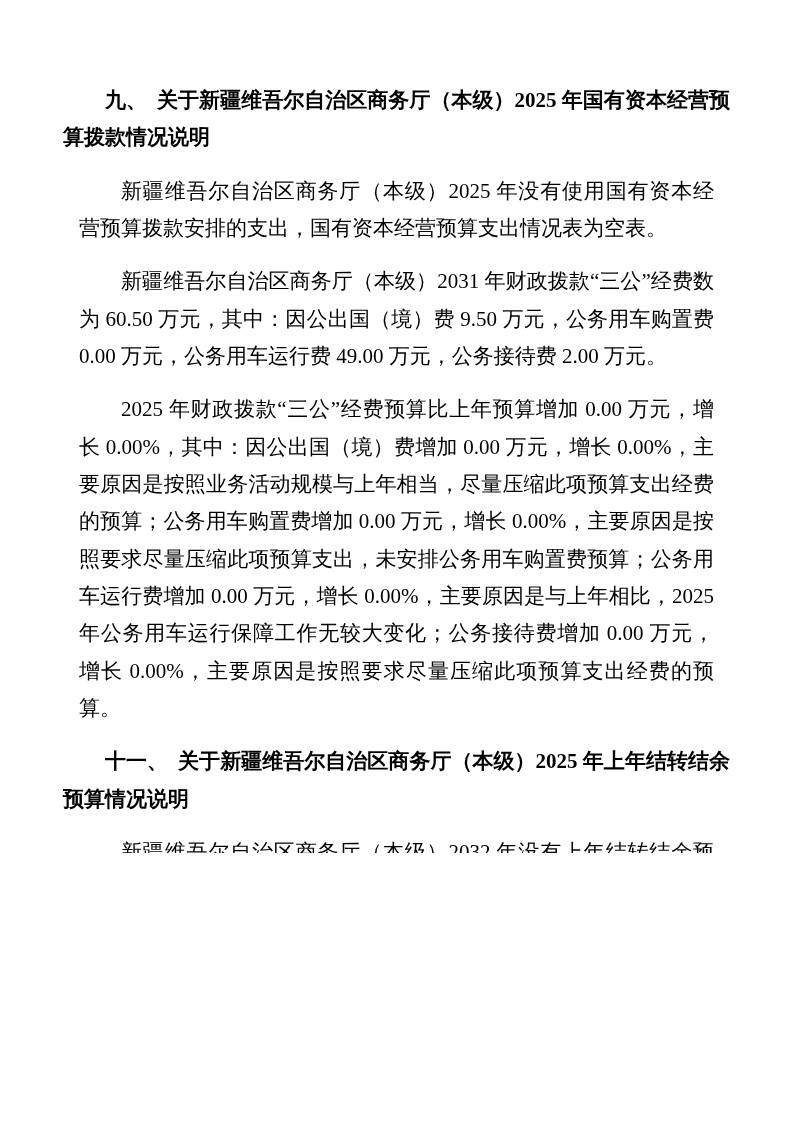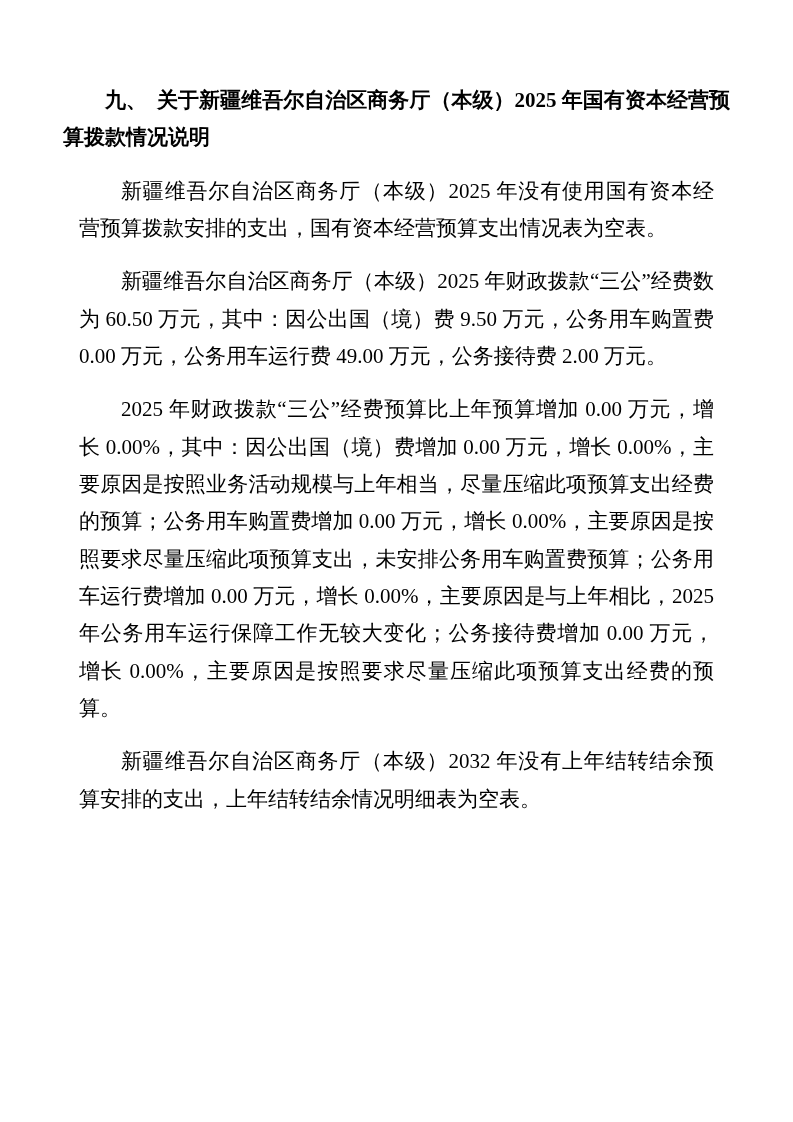--- a/index.html
+++ b/index.html
@@ -58,21 +58,24 @@
 <body>
 
 <div class="page">
   <div class="content">
 
     <h2 class="heading">
       <span class="sec-num">九、</span><span>关于新疆维吾尔自治区商务厅（本级）2025 年国有资本经营预算拨款情况说明</span>
     </h2>
     <p class="para">新疆维吾尔自治区商务厅（本级）2025 年没有使用国有资本经营预算拨款安排的支出，国有资本经营预算支出情况表为空表。</p>
 
-    <p class="para">新疆维吾尔自治区商务厅（本级）2025 年财政拨款“三公”经费数为 60.50 万元，其中：因公出国（境）费 9.50 万元，公务用车购置费 0.00 万元，公务用车运行费 49.00 万元，公务接待费 2.00 万元。</p>
+    <p class="para">新疆维吾尔自治区商务厅（本级）2031 年财政拨款“三公”经费数为 60.50 万元，其中：因公出国（境）费 9.50 万元，公务用车购置费 0.00 万元，公务用车运行费 49.00 万元，公务接待费 2.00 万元。</p>
     <p class="para">2025 年财政拨款“三公”经费预算比上年预算增加 0.00 万元，增长 0.00%，其中：因公出国（境）费增加 0.00 万元，增长 0.00%，主要原因是按照业务活动规模与上年相当，尽量压缩此项预算支出经费的预算；公务用车购置费增加 0.00 万元，增长 0.00%，主要原因是按照要求尽量压缩此项预算支出，未安排公务用车购置费预算；公务用车运行费增加 0.00 万元，增长 0.00%，主要原因是与上年相比，2025 年公务用车运行保障工作无较大变化；公务接待费增加 0.00 万元，增长 0.00%，主要原因是按照要求尽量压缩此项预算支出经费的预算。</p>
 
+    <h2 class="heading">
+      <span class="sec-num">十一、</span><span>关于新疆维吾尔自治区商务厅（本级）2025 年上年结转结余预算情况说明</span>
+    </h2>
     <p class="para">新疆维吾尔自治区商务厅（本级）2032 年没有上年结转结余预算安排的支出，上年结转结余情况明细表为空表。</p>
 
   </div>
 
   <div class="page-number">26</div>
 </div>
 
 </body></html>

